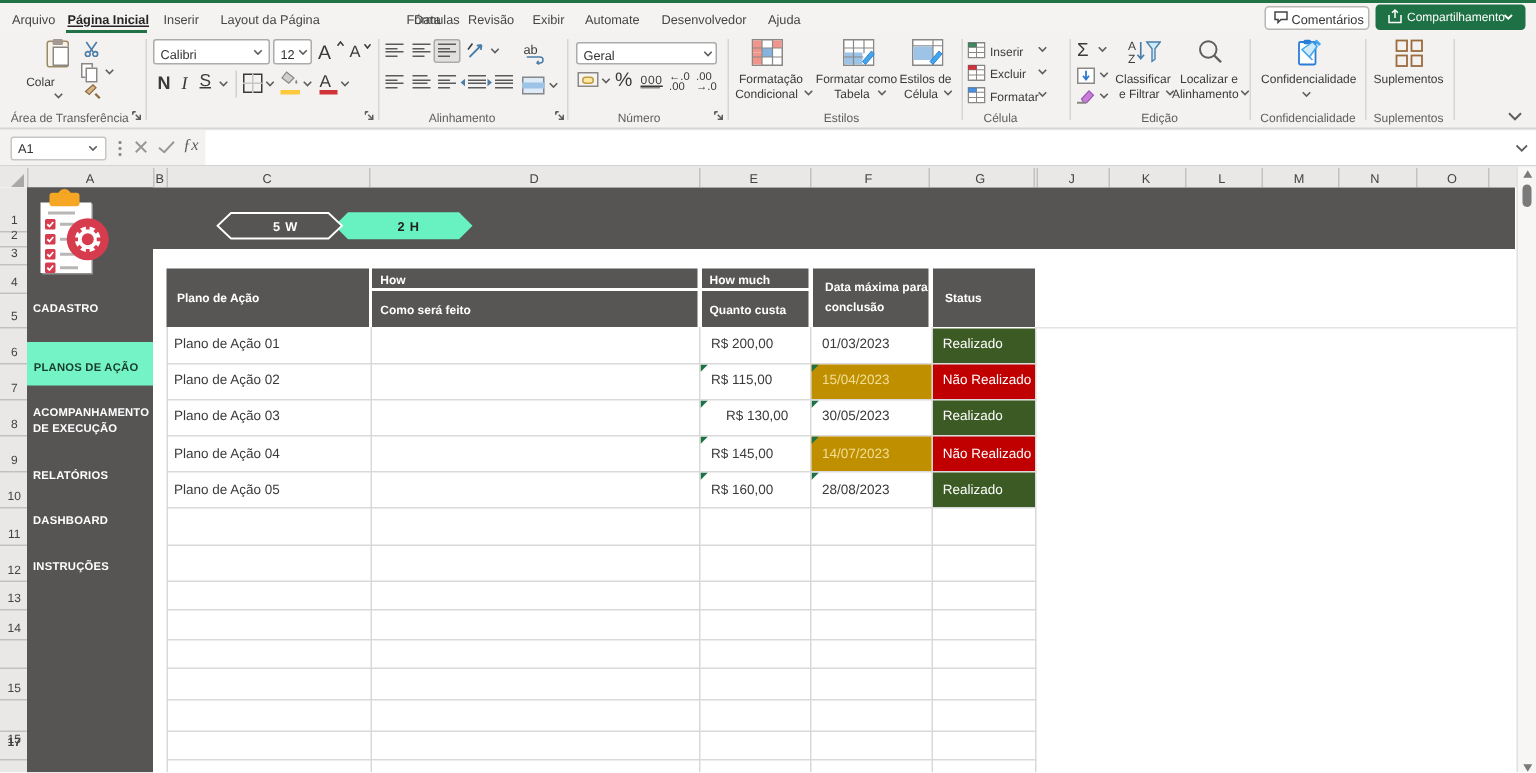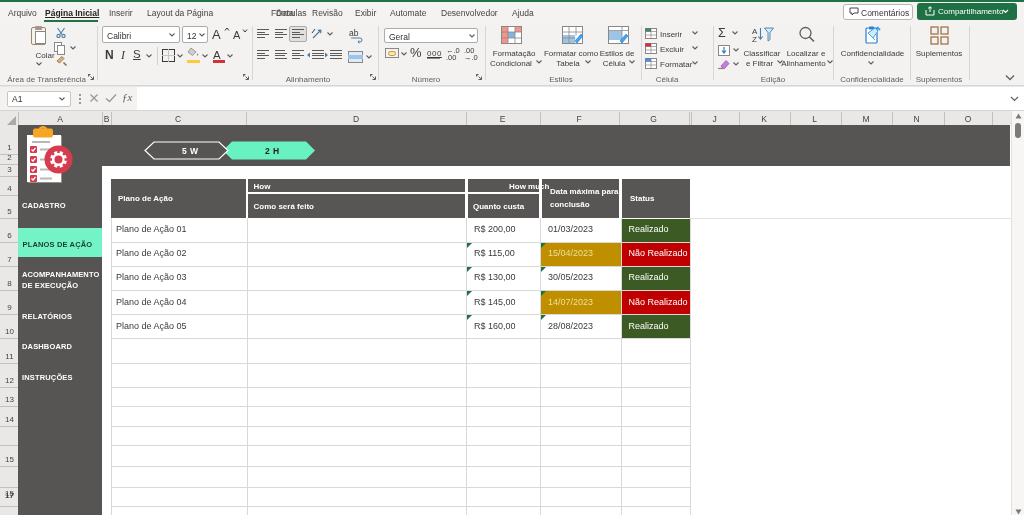--- a/index.html
+++ b/index.html
@@ -70,21 +70,21 @@
       <path d="M1 1v-0.5h-0.5M1 0.5v1M0.5 1h1" stroke="#605E5C" stroke-width="1" fill="none"></path>
       <path d="M0.5 0.5 h2 M0.5 0.5 v2 M2.5 2.5 L5.5 5.5 M5.5 2.5 v3 h-3" stroke="#605E5C" stroke-width="1" fill="none"></path>
     </svg>
 <svg class="a" style="left:476px;top:73.5px" width="7" height="7" viewBox="0 0 7 7">
       <path d="M1 1v-0.5h-0.5M1 0.5v1M0.5 1h1" stroke="#605E5C" stroke-width="1" fill="none"></path>
       <path d="M0.5 0.5 h2 M0.5 0.5 v2 M2.5 2.5 L5.5 5.5 M5.5 2.5 v3 h-3" stroke="#605E5C" stroke-width="1" fill="none"></path>
     </svg>
 <div class="a" style="left:31px;top:27px;width:15px;height:18px;background:#F8F3E8;border:1.2px solid #9C8A66;border-radius:2px;"></div>
 <div class="a" style="left:35px;top:25.5px;width:7px;height:4px;background:#A39992;border-radius:1px;"></div>
 <div class="a" style="left:34.5px;top:31px;width:11px;height:13px;background:#fff;border:1px solid #8A8886;"></div>
-<div class="t" style="left:45px;top:54.5px;font-size:8px;color:#3b3a39;font-weight:400;transform:translate(-50%,-50%);">Colar</div>
+<div class="t" style="left:27px;top:54.5px;font-size:8px;color:#3b3a39;font-weight:400;transform:translate(-50%,-50%);">Colar</div>
 <div class="a" style="left:35.5px;top:62px;width:6px;height:4px;"><svg width="6" height="4" viewBox="0 0 6 4">
         <path d="M0.5 0.5 L3 3 L5.5 0.5" fill="none" stroke="#605E5C" stroke-width="1.1"></path>
       </svg></div>
 <svg class="a" style="left:55px;top:27px" width="12" height="11" viewBox="0 0 12 11">
       <g stroke="#4A7EA8" stroke-width="1.1" fill="none">
         <path d="M2.5 1 L7 7.5 M9.5 1 L5 7.5"></path>
         <circle cx="3.5" cy="9" r="1.6"></circle>
         <circle cx="8.5" cy="9" r="1.6"></circle>
       </g>
     </svg>
@@ -503,21 +503,21 @@
 <div class="a" style="left:110.5px;top:178.5px;width:135px;height:39px;background:#575655;"></div>
 <div class="a" style="left:248px;top:178.5px;width:216.5px;height:13px;background:#575655;"></div>
 <div class="a" style="left:248px;top:193.5px;width:216.5px;height:24px;background:#575655;"></div>
 <div class="a" style="left:467.5px;top:178.5px;width:71px;height:13px;background:#575655;"></div>
 <div class="a" style="left:467.5px;top:193.5px;width:71px;height:24px;background:#575655;"></div>
 <div class="a" style="left:541.5px;top:178.5px;width:77px;height:39px;background:#575655;"></div>
 <div class="a" style="left:621.5px;top:178.5px;width:68px;height:39px;background:#575655;"></div>
 <div class="t" style="left:118px;top:193.5px;font-size:8px;color:#fff;font-weight:700;">Plano de Ação</div>
 <div class="t" style="left:253.5px;top:181.5px;font-size:8px;color:#fff;font-weight:700;">How</div>
 <div class="t" style="left:253.5px;top:202px;font-size:8px;color:#fff;font-weight:700;">Como será feito</div>
-<div class="t" style="left:473px;top:181.5px;font-size:8px;color:#fff;font-weight:700;margin-left:36px;">How much</div>
+<div class="t" style="left:473px;top:181.5px;font-size:8px;color:#fff;font-weight:700;">How much</div>
 <div class="t" style="left:473px;top:202px;font-size:8px;color:#fff;font-weight:700;">Quanto custa</div>
 <div class="t" style="left:550px;top:187px;font-size:8px;color:#fff;font-weight:700;">Data máxima para</div>
 <div class="t" style="left:550px;top:200px;font-size:8px;color:#fff;font-weight:700;">conclusão</div>
 <div class="t" style="left:630px;top:193.5px;font-size:8px;color:#fff;font-weight:700;">Status</div>
 <div class="t" style="left:116px;top:224.25px;font-size:9px;color:#3b3a39;font-weight:400;">Plano de Ação 01</div>
 <div class="t" style="left:474px;top:224.25px;font-size:9px;color:#3b3a39;font-weight:400;">R$ 200,00</div>
 <div class="t" style="left:548px;top:224.25px;font-size:9px;color:#3b3a39;font-weight:400;">01/03/2023</div>
 <div class="a" style="left:621.5px;top:218.5px;width:68px;height:23.5px;background:#3C5B24;"></div>
 <div class="t" style="left:628.5px;top:224.25px;font-size:9px;color:#fff;font-weight:400;">Realizado</div>
 <div class="t" style="left:116px;top:248.25px;font-size:9px;color:#3b3a39;font-weight:400;">Plano de Ação 02</div>
@@ -526,21 +526,21 @@
 <div class="t" style="left:548px;top:248.25px;font-size:9px;color:#F0DF94;font-weight:400;">15/04/2023</div>
 <div class="a" style="left:621.5px;top:243px;width:68px;height:22.5px;background:#C00000;"></div>
 <div class="t" style="left:628.5px;top:248.25px;font-size:9px;color:#fff;font-weight:400;">Não Realizado</div>
 <svg class="a" style="left:466.5px;top:243px" width="5" height="5" viewBox="0 0 5 5">
       <path d="M0 0 H5 L0 5z" fill="#1E7145"></path>
     </svg>
 <svg class="a" style="left:541px;top:243px" width="5" height="5" viewBox="0 0 5 5">
       <path d="M0 0 H5 L0 5z" fill="#1E7145"></path>
     </svg>
 <div class="t" style="left:116px;top:272.25px;font-size:9px;color:#3b3a39;font-weight:400;">Plano de Ação 03</div>
-<div class="t" style="left:474px;top:272.25px;font-size:9px;color:#3b3a39;font-weight:400;">R$ 130,00</div>
+<div class="t" style="left:484px;top:272.25px;font-size:9px;color:#3b3a39;font-weight:400;">R$ 130,00</div>
 <div class="t" style="left:548px;top:272.25px;font-size:9px;color:#3b3a39;font-weight:400;">30/05/2023</div>
 <div class="a" style="left:621.5px;top:266.5px;width:68px;height:23.5px;background:#3C5B24;"></div>
 <div class="t" style="left:628.5px;top:272.25px;font-size:9px;color:#fff;font-weight:400;">Realizado</div>
 <svg class="a" style="left:466.5px;top:266.5px" width="5" height="5" viewBox="0 0 5 5">
       <path d="M0 0 H5 L0 5z" fill="#1E7145"></path>
     </svg>
 <svg class="a" style="left:541px;top:266.5px" width="5" height="5" viewBox="0 0 5 5">
       <path d="M0 0 H5 L0 5z" fill="#1E7145"></path>
     </svg>
 <div class="t" style="left:116px;top:296.5px;font-size:9px;color:#3b3a39;font-weight:400;">Plano de Ação 04</div>

